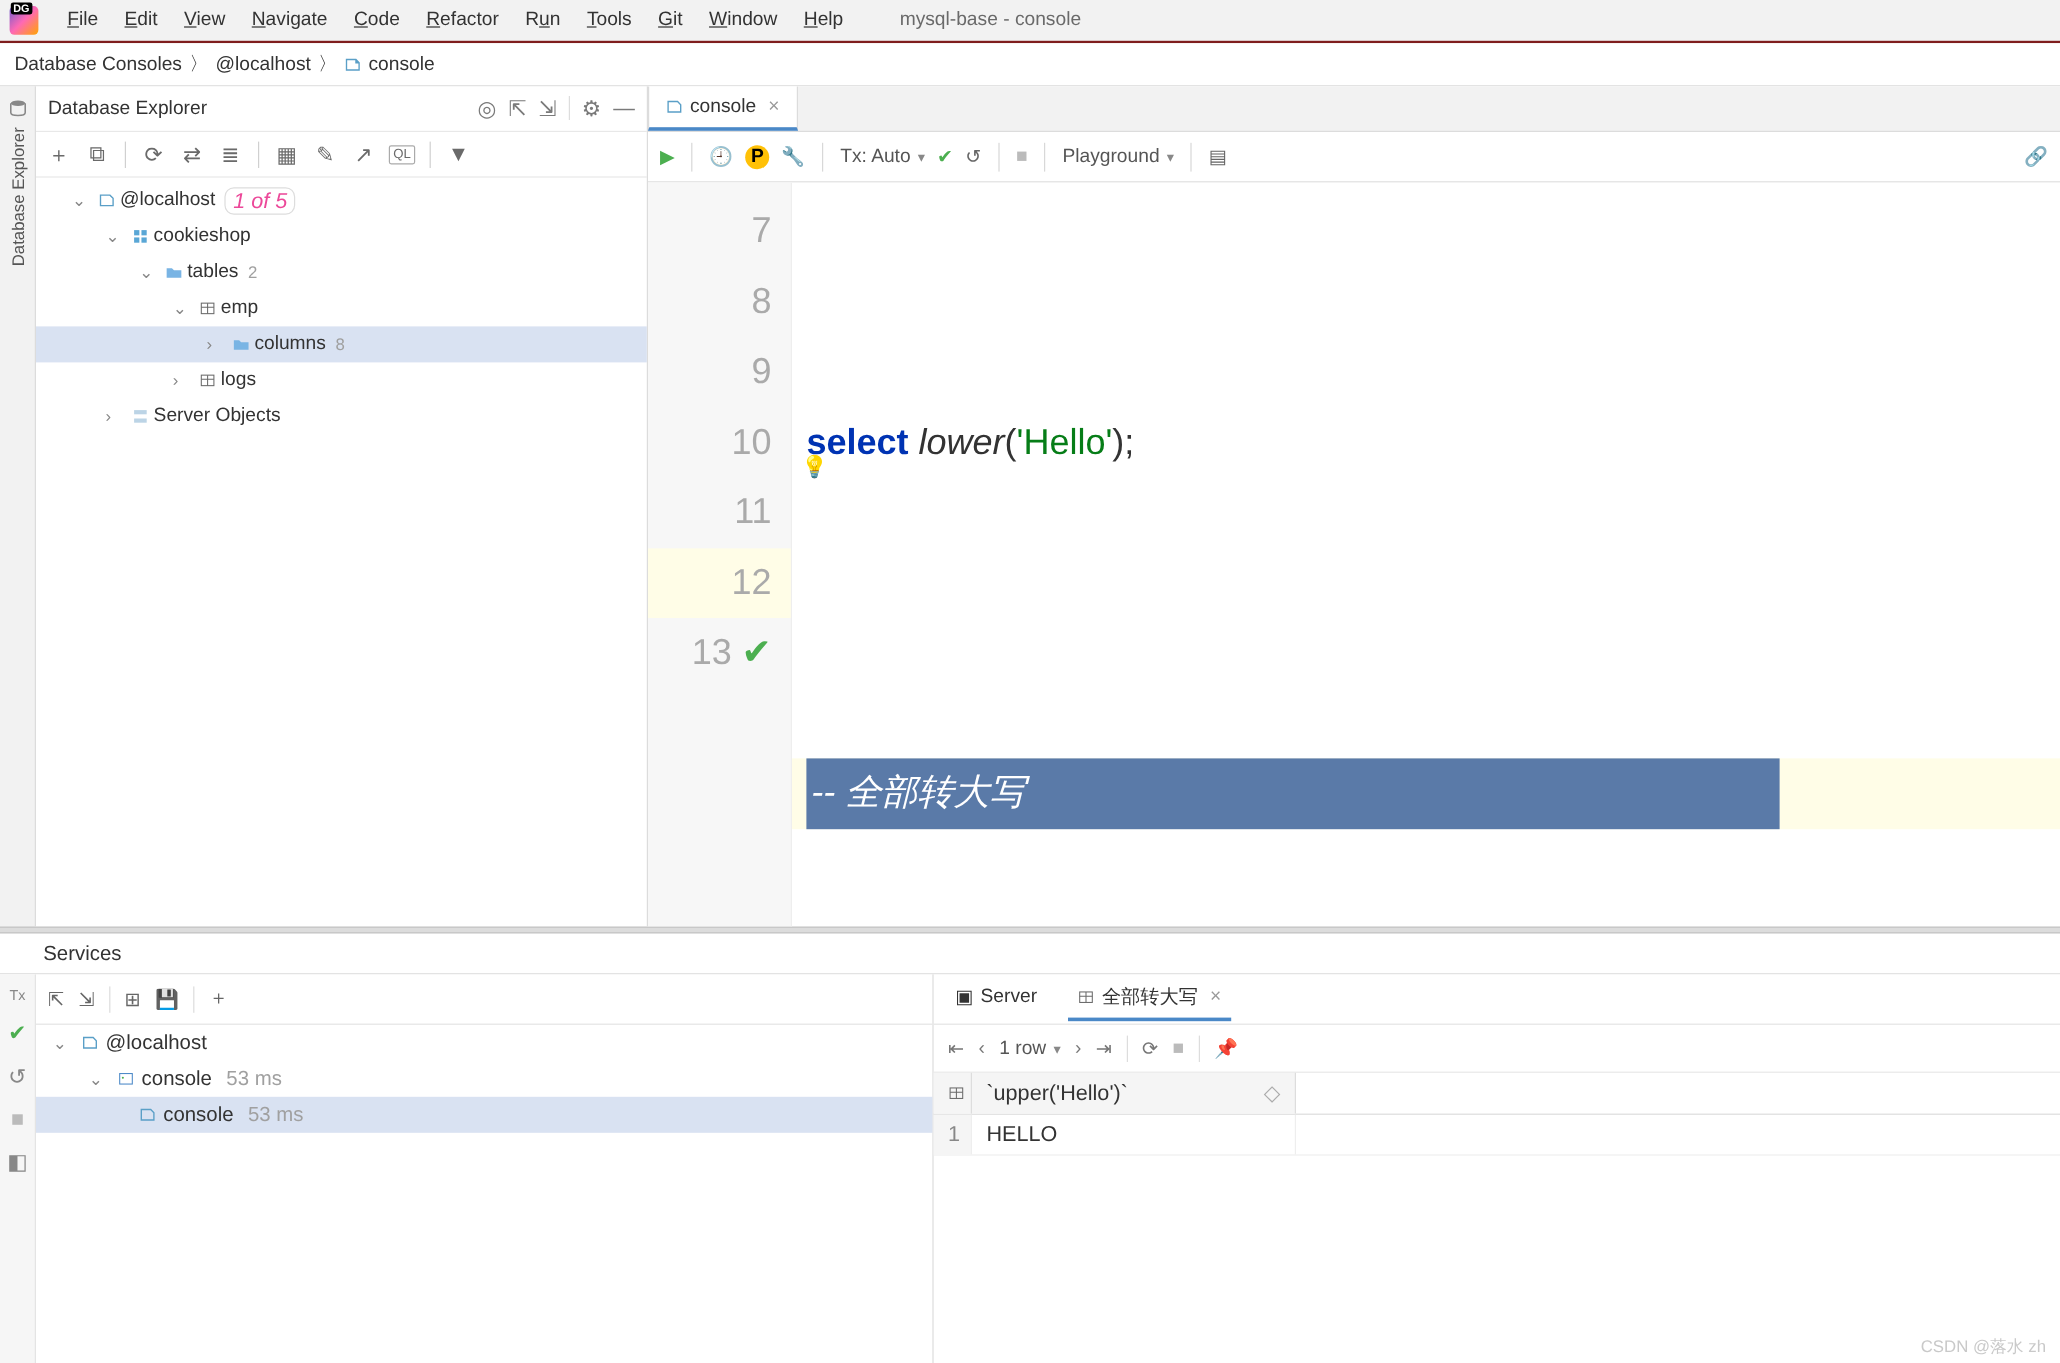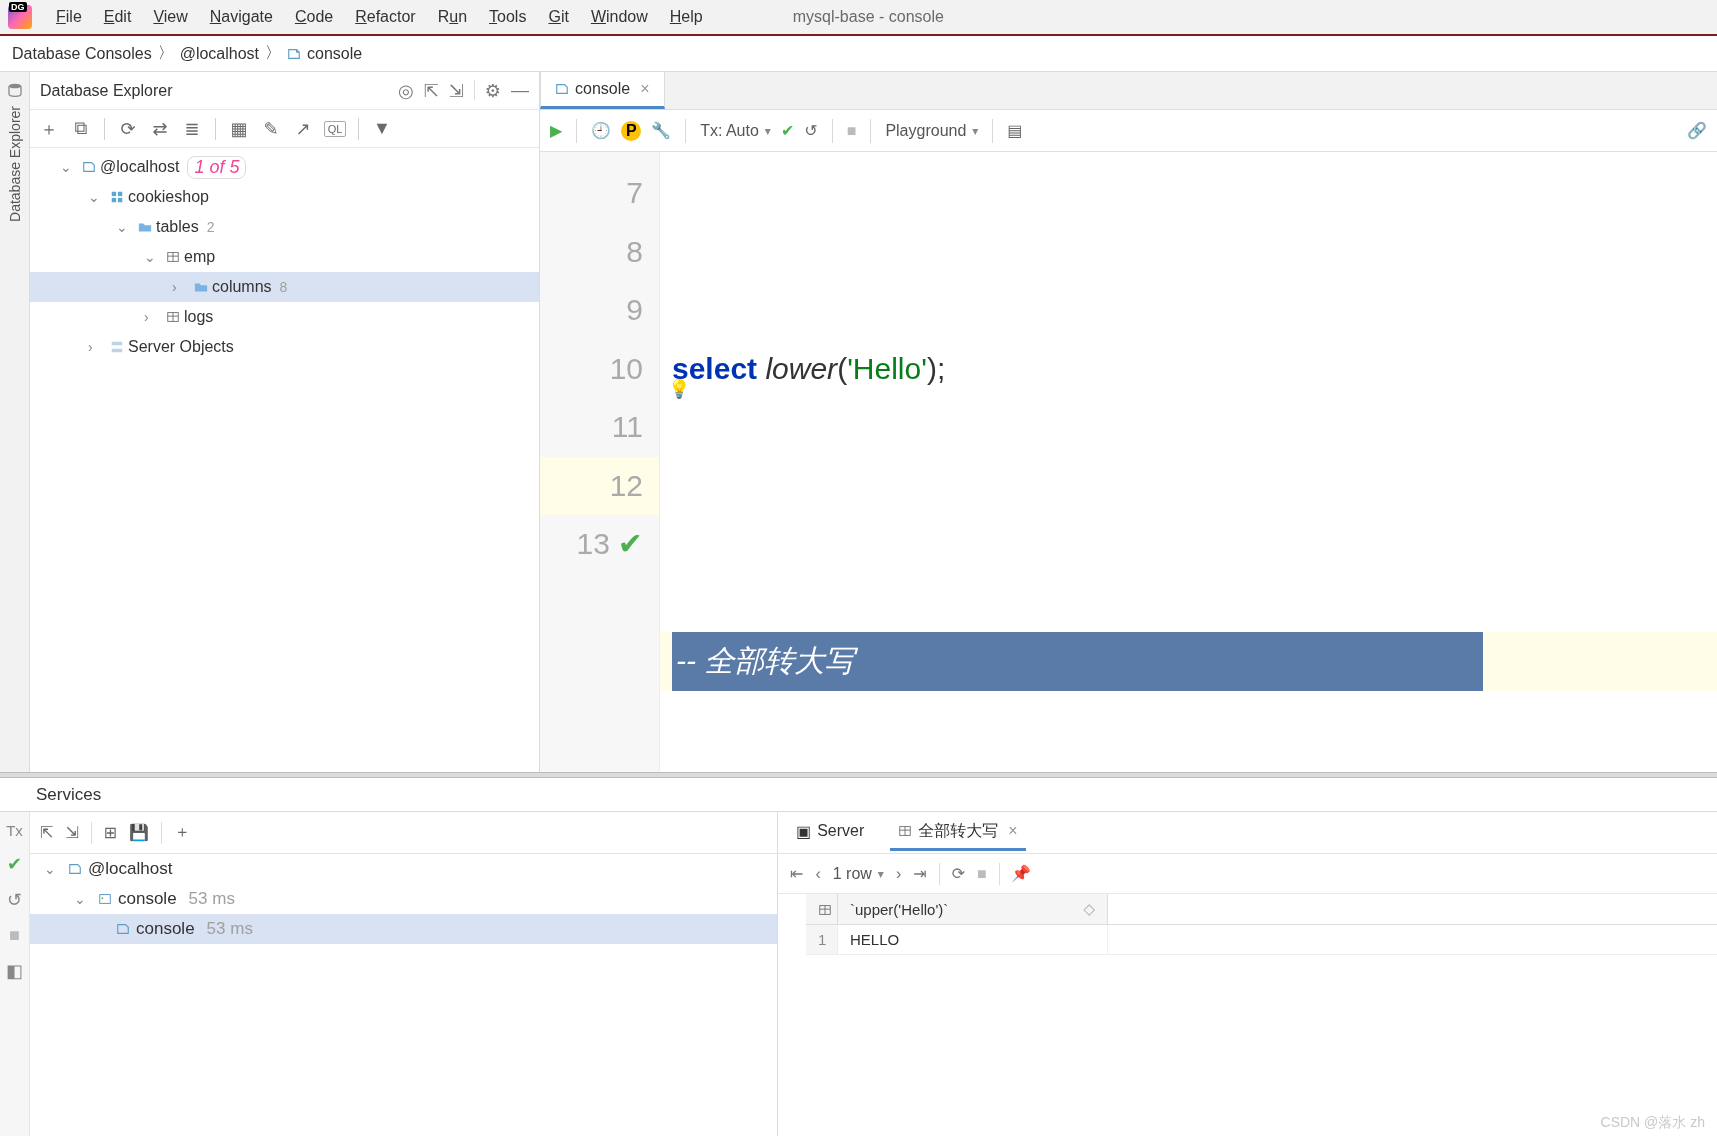--- a/index.html
+++ b/index.html
@@ -4,21 +4,21 @@
 <style>
 * { box-sizing: border-box; margin: 0; padding: 0; font-family: "Segoe UI", Arial, sans-serif; }
 body { background: #f2f2f2; width: 1717px; height: 1136px; overflow: hidden; font-size: 16px; color: #333; }
 
 
 .menubar { height: 36px; background: #f2f2f2; display: flex; align-items: center; padding: 0 8px; border-bottom: 2px solid #7f1d1d; }
 .logo { width: 24px; height: 24px; background: linear-gradient(135deg,#6a5acd,#ff69b4,#ffa500); border-radius: 4px; margin-right: 14px; position: relative; }
 .logo::after { content: "DG"; position: absolute; top: -3px; left: 1px; font-size: 9px; font-weight: bold; color: #fff; background:#000; padding:0 2px; border-radius:2px;}
 .menu-items { display: flex; gap: 2px; }
 .menu-items span { padding: 4px 10px; cursor: pointer; font-size: 16px; }
-.app-title { margin-left: 80px; color: #6a6a6a; font-size: 16px; }
+.app-title { margin-left: 37px; color: #6a6a6a; font-size: 16px; }
 .menu-items span u { text-decoration: underline; }
 
 
 .breadcrumb { height: 36px; background: #fff; border-bottom: 1px solid #dcdcdc; display: flex; align-items: center; padding-left: 12px; gap: 6px; font-size: 16px; }
 .breadcrumb span { color: #333; }
 .bc-sep { color: #bbb; }
 .mini-icon { display:inline-block; width:14px; height:14px; vertical-align:middle; }
 
 
 .main-row { display: flex; height: 700px; }
@@ -84,21 +84,21 @@
 .ms { color:#a0a0a0; margin-left:6px;}
 
 .services-right { flex:1; display:flex; flex-direction:column;}
 .rtabs { height:42px; display:flex; align-items:center; padding:0 10px; gap:18px; border-bottom:1px solid #e4e4e4;}
 .rtab { display:flex; align-items:center; gap:6px; padding:6px 8px; font-size:16px; border-bottom:3px solid transparent; cursor:pointer;}
 .rtab.active{ border-bottom-color:#4a88c7;}
 .rtab-close{color:#999; margin-left:4px;}
 .results-toolbar { height:40px; display:flex; align-items:center; padding:0 12px; gap:12px; border-bottom:1px solid #e8e8e8; color:#777;}
 .results-toolbar span{cursor:pointer;}
 .results-toolbar .rsep{width:1px;height:22px;background:#ddd;}
-.grid { font-family:"JetBrains Mono","Consolas",monospace; font-size:15px;margin-left:28px;}
+.grid { font-family:"JetBrains Mono","Consolas",monospace; font-size:18px;}
 .grid-header{ display:flex; border-bottom:1px solid #ddd;}
 .grid-header div{ padding:6px 12px; background:#f5f5f5; border-right:1px solid #ddd;}
 .gh-corner{width:32px;}
 .gh-col{width:270px; display:flex; align-items:center; gap:6px;}
 .gh-sort{margin-left:auto; color:#aaa;}
 .grid-row{display:flex; border-bottom:1px solid #eee;}
 .grid-row div{padding:6px 12px; border-right:1px solid #eee;}
 .gr-num{width:32px; background:#f5f5f5; text-align:center; color:#888;}
 .gr-val{width:270px;}
 
@@ -290,21 +290,21 @@
 
       </div>
     </div>
   </div>
 </div>
 
 <div class="services-divider"></div>
 <div class="services-title">Services</div>
 <div class="services-body">
   <div class="services-left-rail">
-    <span style="font-size:15px">Tx</span>
+    <span style="font-size:12px">Tx</span>
     <span style="color:#4caf50">✔</span>
     <span>↺</span>
     <span style="color:#bbb">■</span>
     <span>◧</span>
   </div>
   <div class="services-left">
     <div class="stoolbar">
       <span>⇱</span>
       <span>⇲</span>
       <span class="sep" style="width:1px;height:22px;background:#ddd;"></span>

